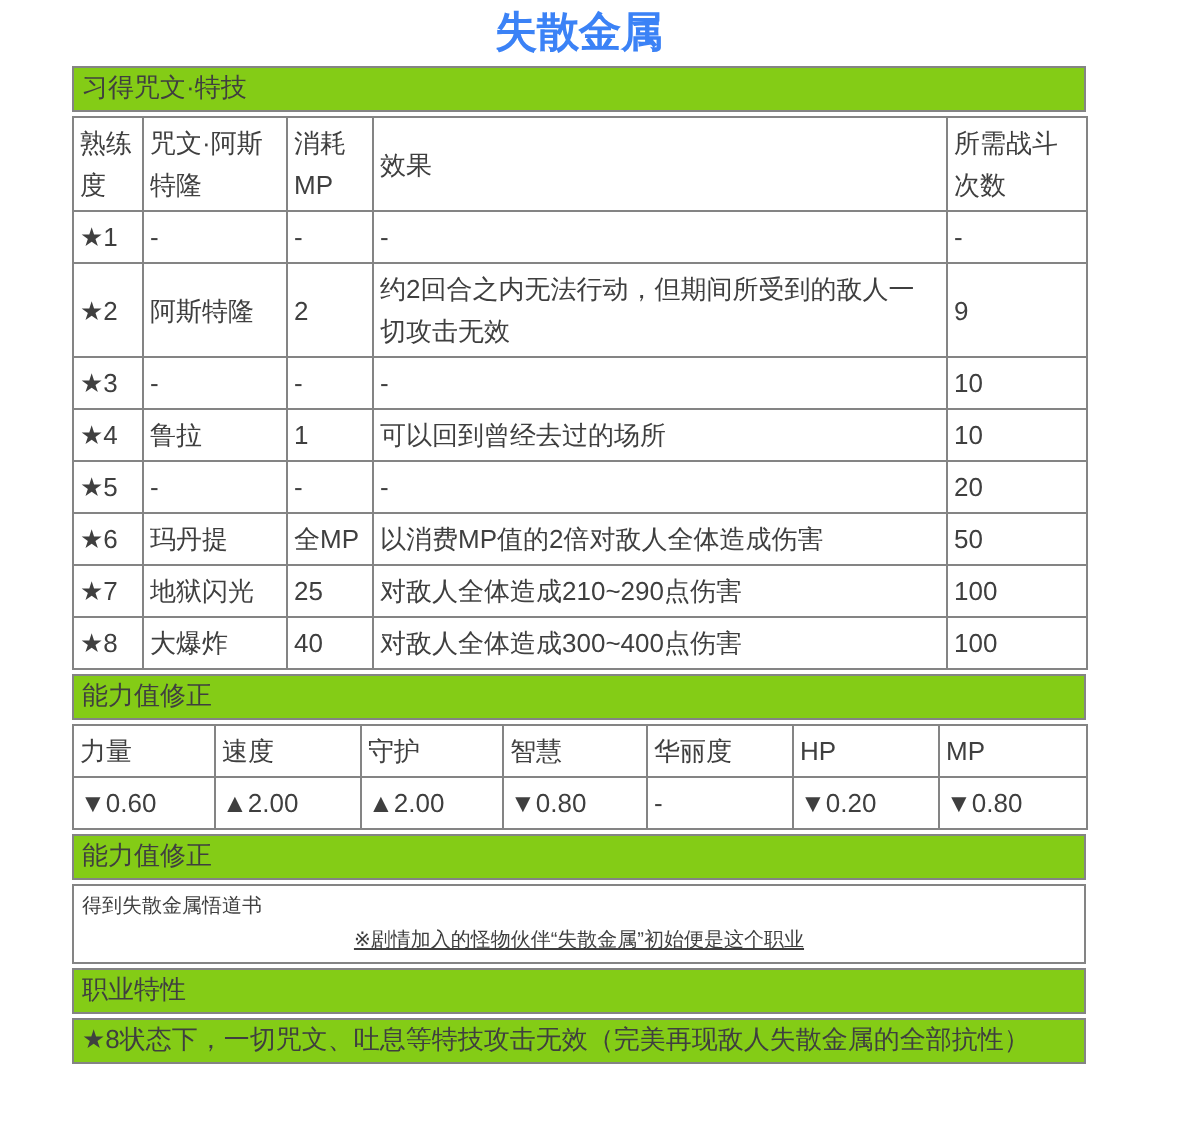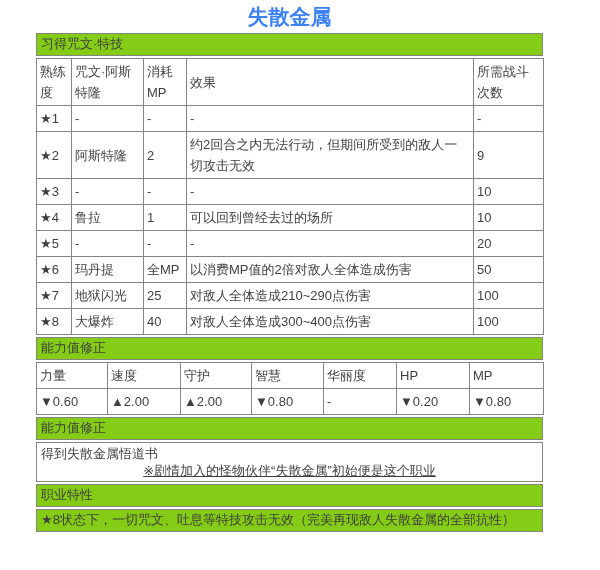--- a/index.html
+++ b/index.html
@@ -42,21 +42,21 @@
     line-height: 21px;
     font-weight: normal;
     text-align: left;
     vertical-align: middle;
     word-break: break-all;
     background: #ffffff;
   }
   .note-box {
     border: 1px solid #848484;
     padding: 2px 4px;
-    font-size: 13px;
+    font-size: 10px;
     line-height: 17px;
     margin-bottom: 2px;
   }
   .note-line2 {
     text-align: center;
     text-decoration: underline;
   }
 </style>
 </head>
 <body>

